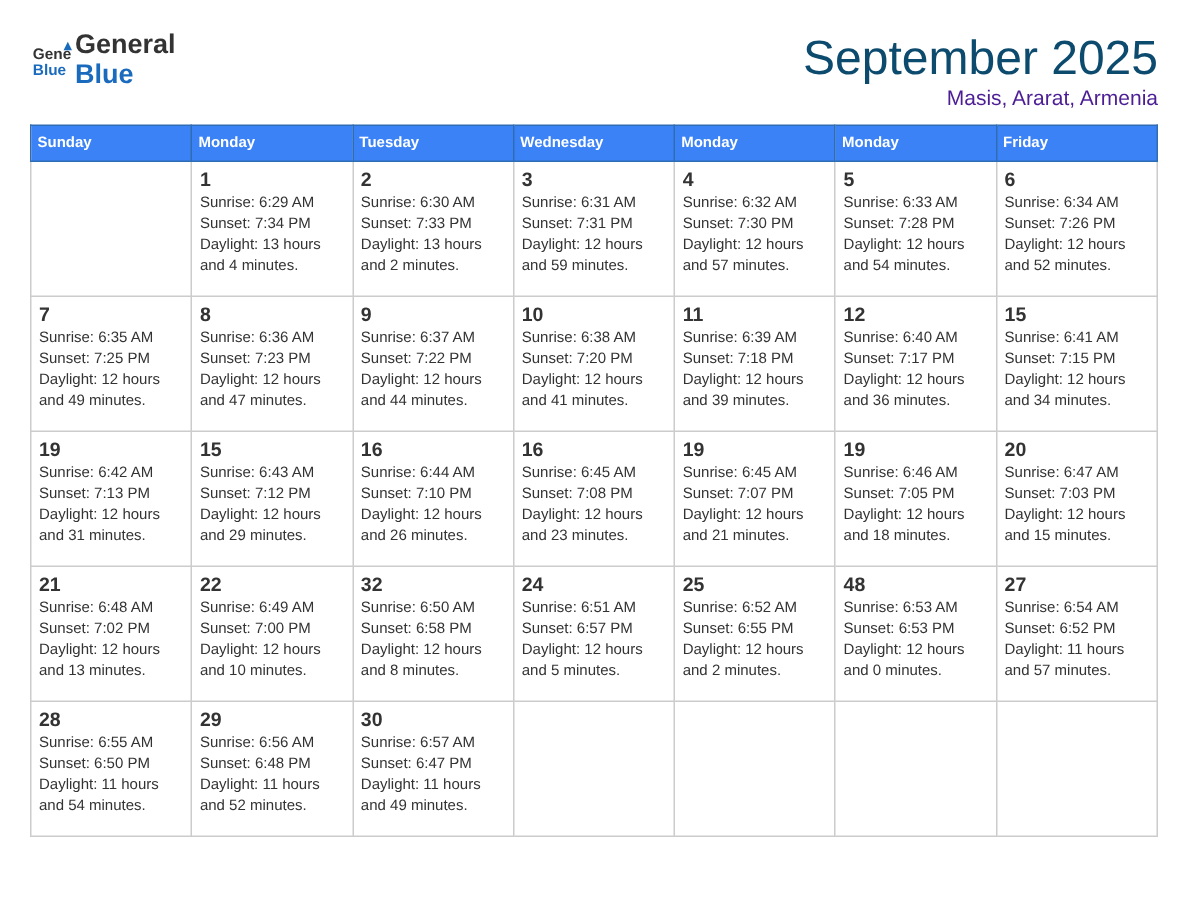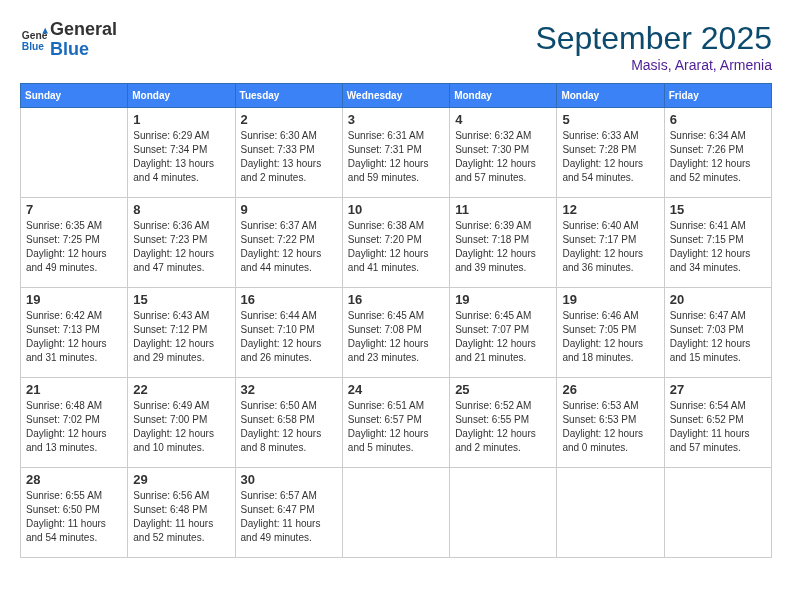--- a/index.html
+++ b/index.html
@@ -226,21 +226,21 @@
         </td>
         <td>
           <div class="day-num">24</div>
           <div class="day-info">Sunrise: 6:51 AM<br>Sunset: 6:57 PM<br>Daylight: 12 hours and 5 minutes.</div>
         </td>
         <td>
           <div class="day-num">25</div>
           <div class="day-info">Sunrise: 6:52 AM<br>Sunset: 6:55 PM<br>Daylight: 12 hours and 2 minutes.</div>
         </td>
         <td>
-          <div class="day-num">26</div>
+          <div class="day-num">48</div>
           <div class="day-info">Sunrise: 6:53 AM<br>Sunset: 6:53 PM<br>Daylight: 12 hours and 0 minutes.</div>
         </td>
         <td>
           <div class="day-num">27</div>
           <div class="day-info">Sunrise: 6:54 AM<br>Sunset: 6:52 PM<br>Daylight: 11 hours and 57 minutes.</div>
         </td>
       </tr>
       <tr class="week-row">
         <td>
           <div class="day-num">28</div>

